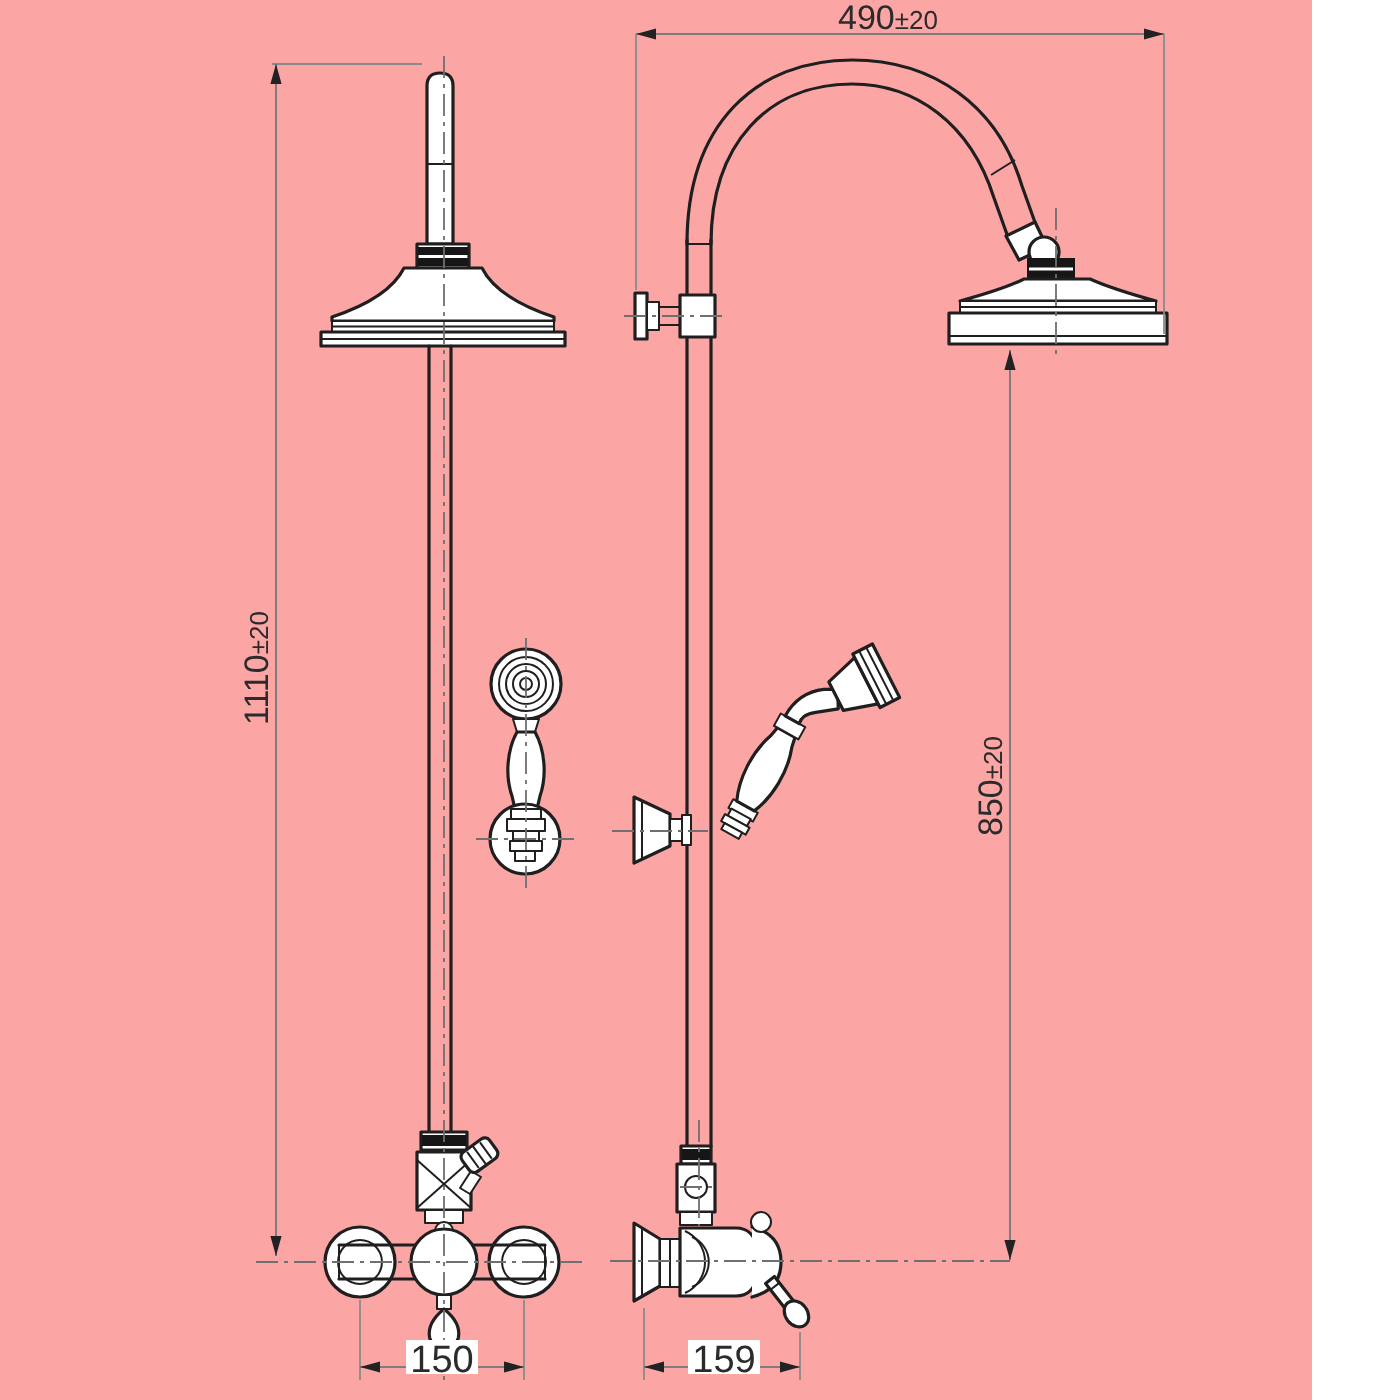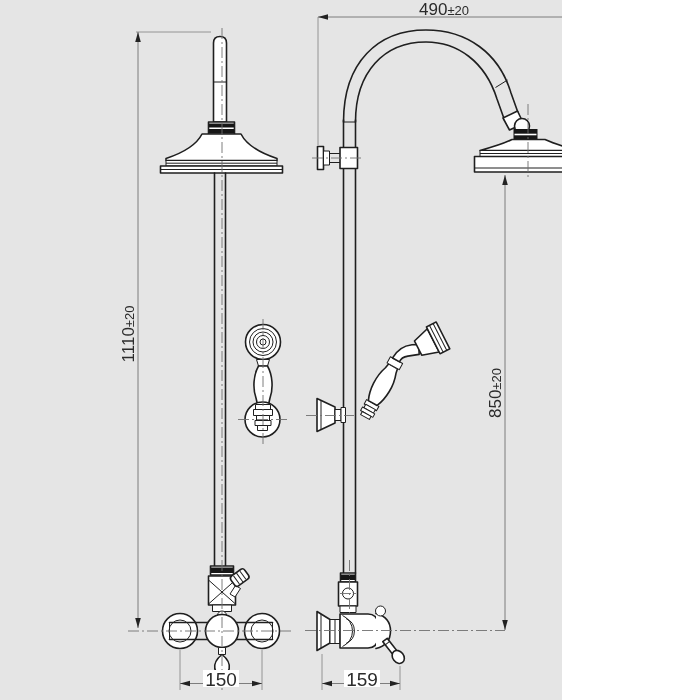--- a/index.html
+++ b/index.html
@@ -1,16 +1,16 @@
 <!DOCTYPE html>
 <html><head>
 <meta charset="utf-8">
 <style>
   html,body{margin:0;padding:0;background:#ffffff;}
-  .stage{position:relative;width:562px;height:700px;background:#e5e5e5;overflow:hidden;}
+  .stage{position:relative;width:656px;height:700px;background:#fca5a5;overflow:hidden;}
   svg{display:block;}
   .ol  {stroke:#1f1f1f;stroke-width:1.6;fill:none;stroke-linejoin:round;stroke-linecap:round;}
   .ol1 {stroke:#1f1f1f;stroke-width:1;fill:none;stroke-linejoin:round;}
   .wf  {fill:#ffffff;}
   .dk  {fill:#161616;stroke:#161616;}
   .dim {stroke:#7d7d7d;stroke-width:1;fill:none;}
   .ext {stroke:#8a8a8a;stroke-width:0.9;fill:none;}
   .cl  {stroke:#6f6f6f;stroke-width:0.9;fill:none;stroke-dasharray:11 3 2 3;}
   .arr {fill:#222222;stroke:none;}
   text {fill:#2b2b2b;font-family:"Liberation Sans", sans-serif;}

